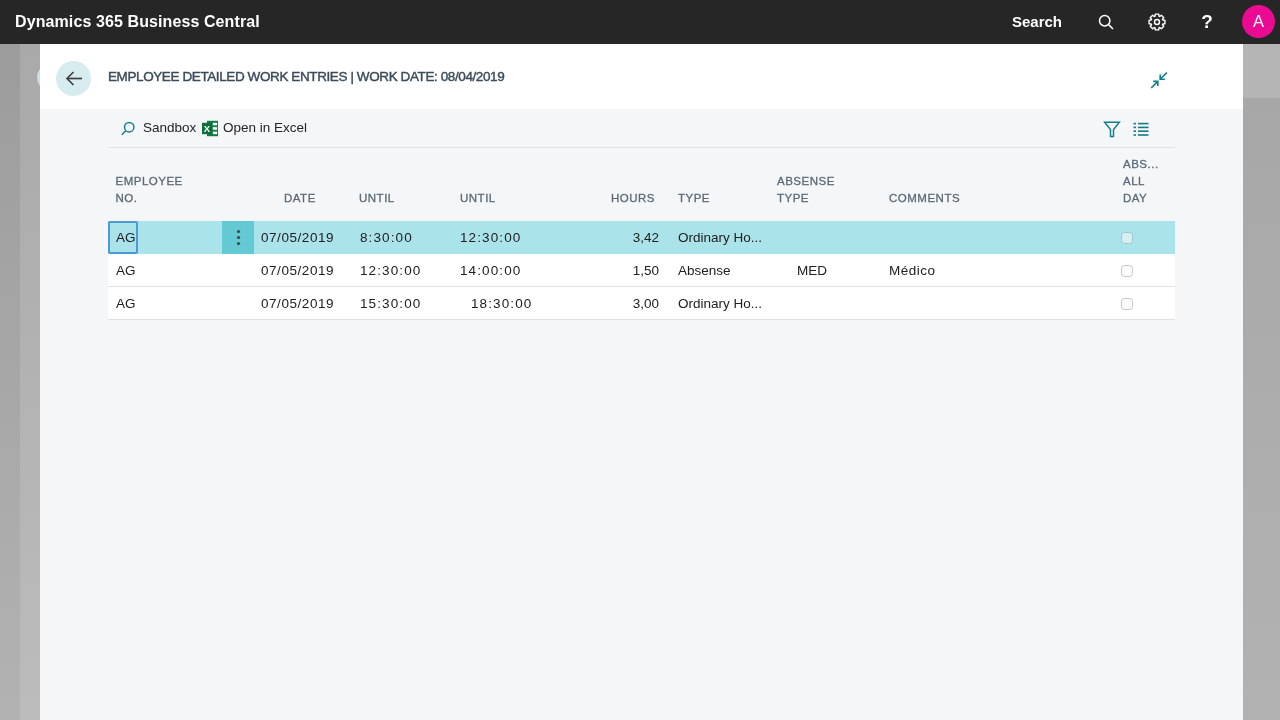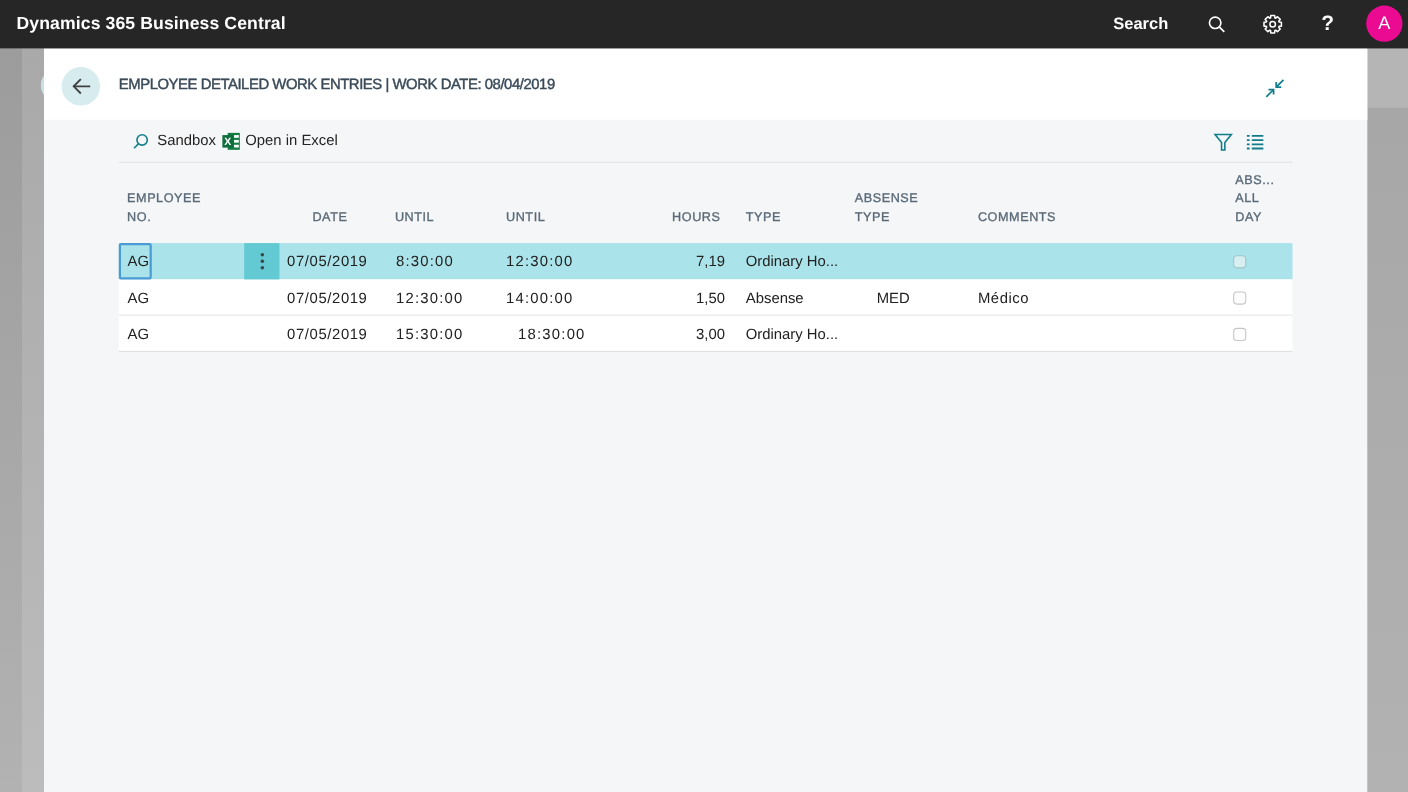--- a/index.html
+++ b/index.html
@@ -107,21 +107,21 @@
   <div class="abs th" style="left:678px; top:190px;">TYPE</div>
   <div class="abs th" style="left:777px; top:173px;">ABSENSE<br>TYPE</div>
   <div class="abs th" style="left:889px; top:190px;">COMMENTS</div>
   <div class="abs th" style="left:1123px; top:156px;">ABS...<br>ALL<br>DAY</div>
 
   <div class="abs row" id="row1">
     <div class="cell" style="left:8px;">AG</div>
     <div class="cell" style="left:153px; letter-spacing:0.55px;">07/05/2019</div>
     <div class="cell" style="left:252px; letter-spacing:1.1px;">8:30:00</div>
     <div class="cell" style="left:352px; letter-spacing:1.1px;">12:30:00</div>
-    <div class="cell num" style="left:451px; width:100px;">7,19</div>
+    <div class="cell num" style="left:451px; width:100px;">3,42</div>
     <div class="cell" style="left:570px;">Ordinary Ho...</div>
     <div class="cb" style="top:10.5px; background:#d8eff2; border-color:#9fc6cc;"></div>
   </div>
   <div class="abs row" id="row2">
     <div class="cell" style="left:8px;">AG</div>
     <div class="cell" style="left:153px; letter-spacing:0.55px;">07/05/2019</div>
     <div class="cell" style="left:252px; letter-spacing:1.1px;">12:30:00</div>
     <div class="cell" style="left:352px; letter-spacing:1.1px;">14:00:00</div>
     <div class="cell num" style="left:451px; width:100px;">1,50</div>
     <div class="cell" style="left:570px;">Absense</div>

